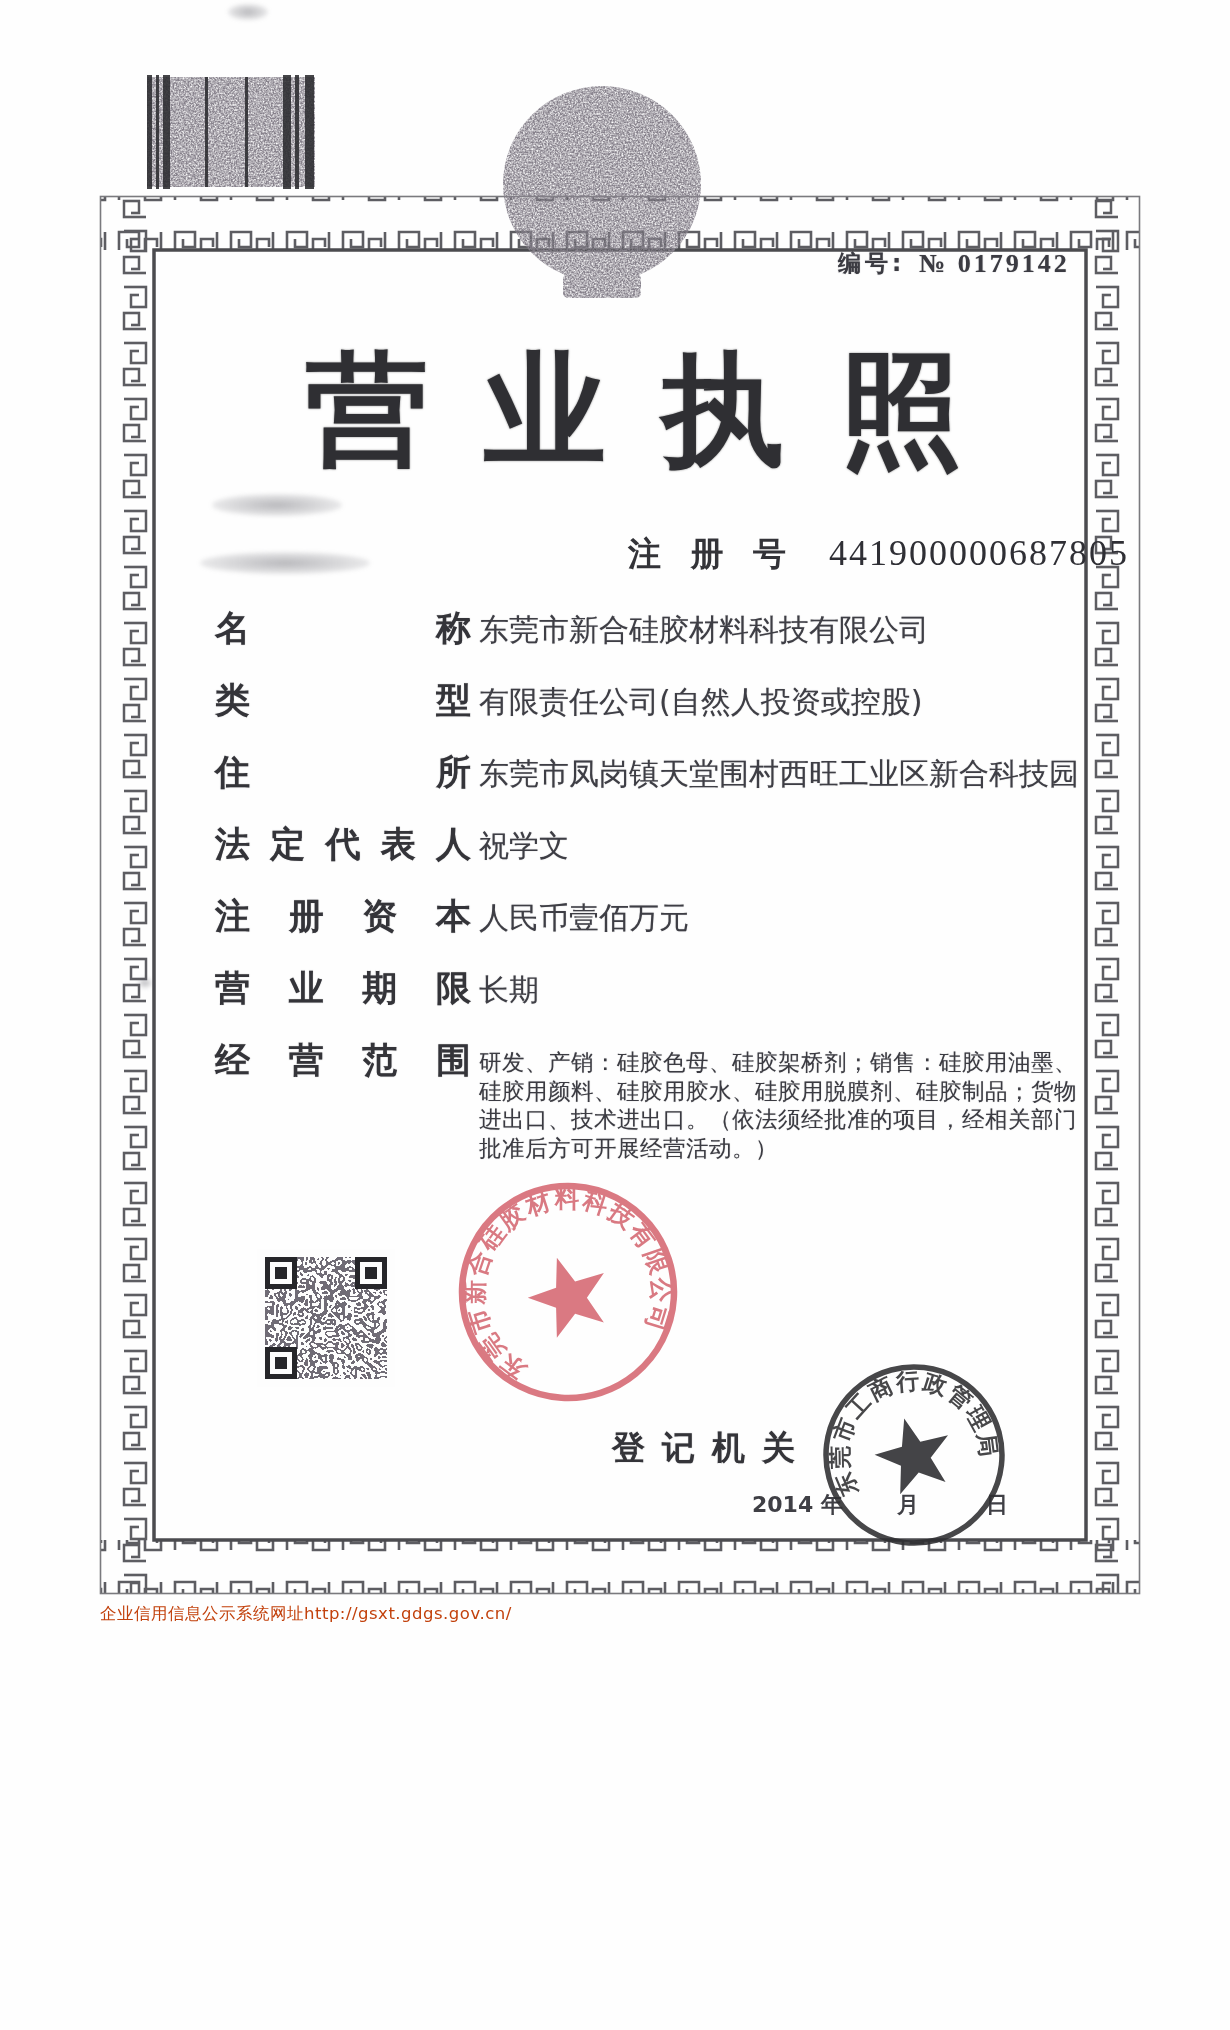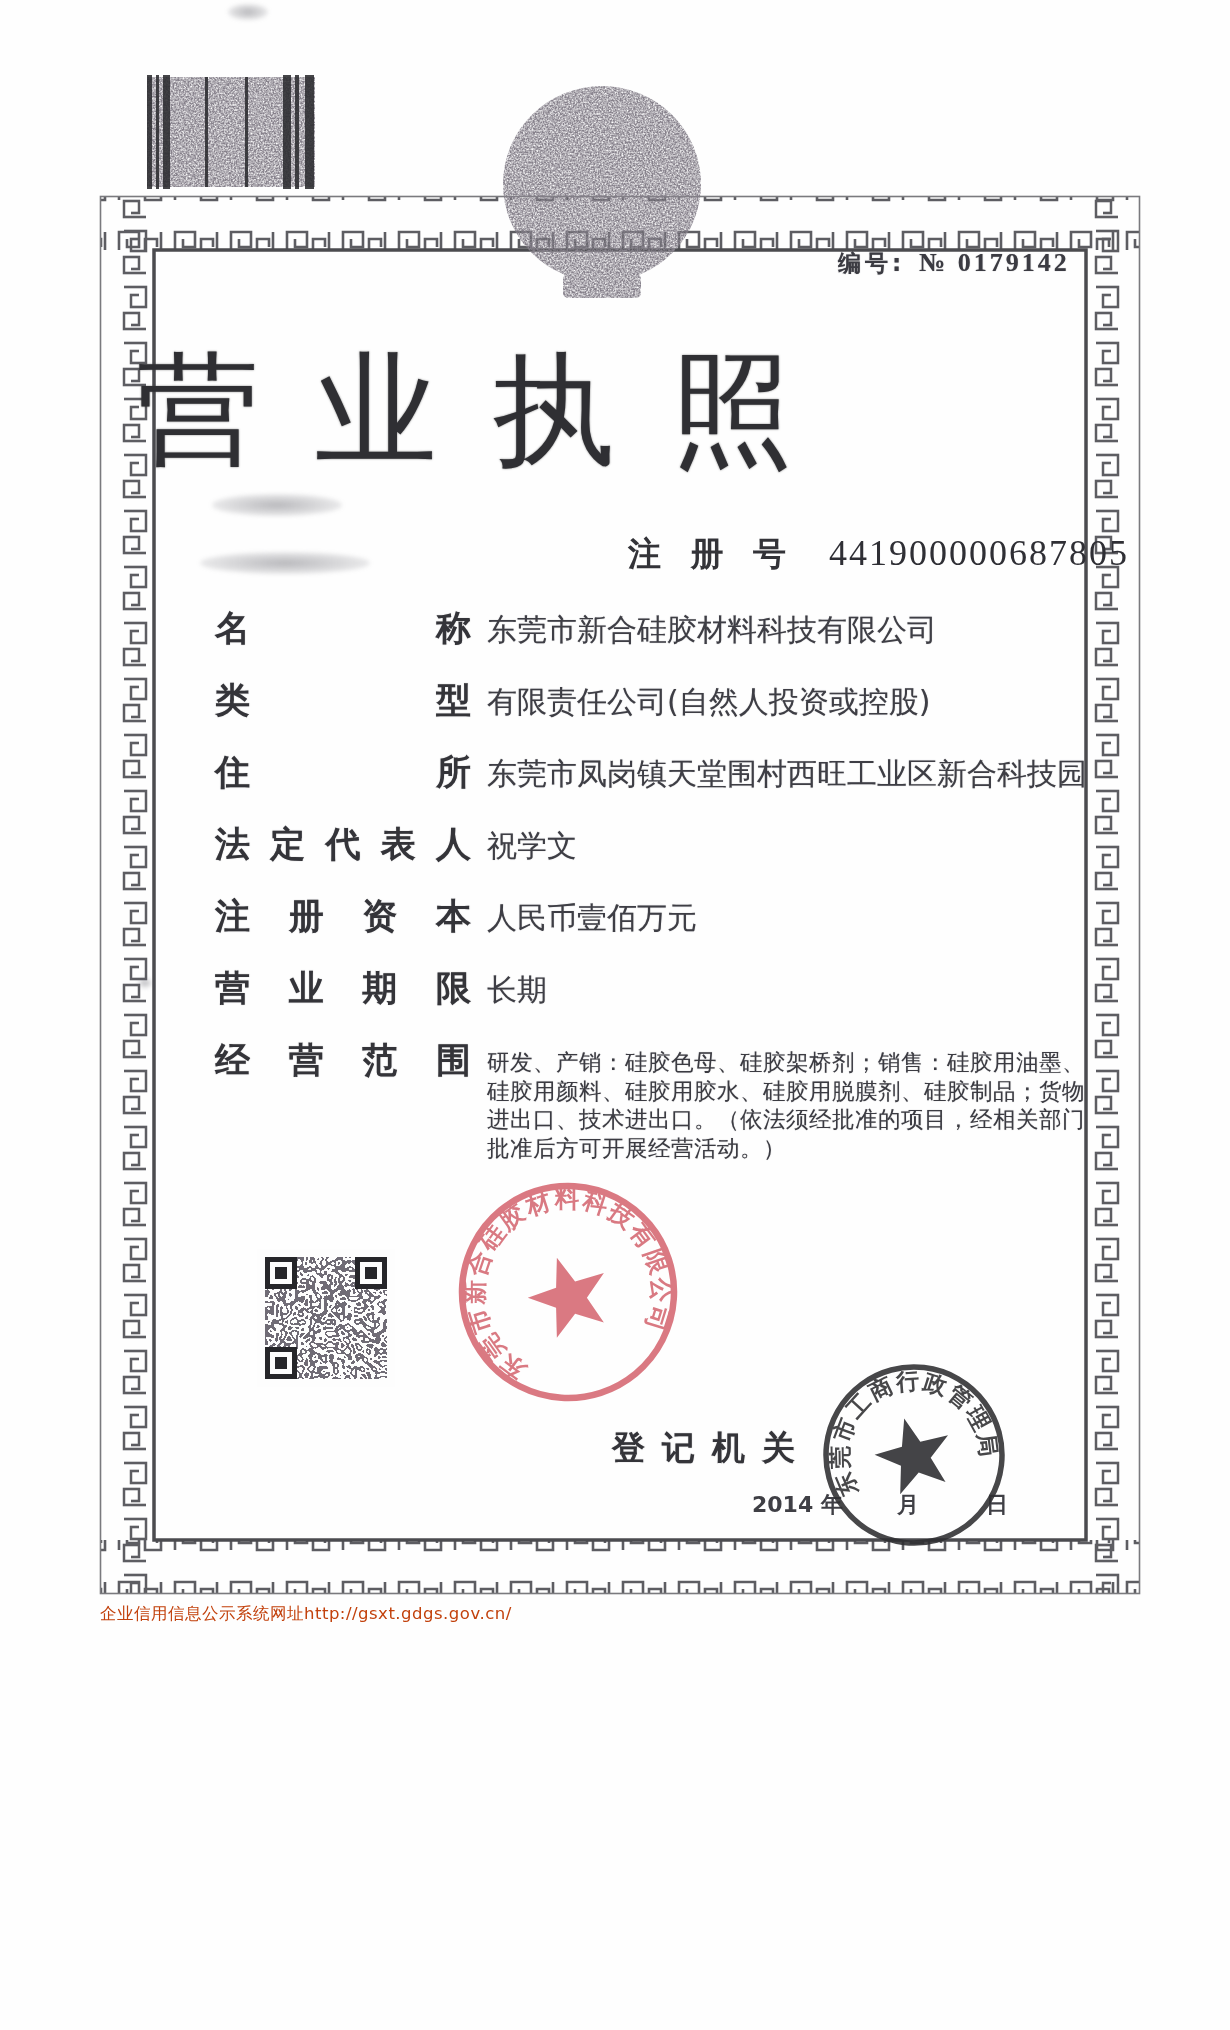--- a/index.html
+++ b/index.html
@@ -1,32 +1,32 @@
 <!DOCTYPE html>
 <html><head>
 <meta charset="utf-8">
 <style>
   html,body{margin:0;padding:0;background:#ffffff;}
   .page{position:relative;width:1230px;height:2030px;background:#fefefe;overflow:hidden;
         font-family:"DejaVu Sans","Liberation Sans",sans-serif;color:#3a3a40;}
   .abs{position:absolute;}
   
   .ink{color:#3b3b42;text-shadow:0 0 1px rgba(70,70,75,.55);}
-  .serial{left:838px;top:248px;display:flex;align-items:flex-start;gap:14px;}
+  .serial{left:838px;top:248px;display:flex;align-items:center;gap:14px;}
   .serial .lbl{font-size:23px;letter-spacing:4px;font-weight:600;}
   .serial .val{font-family:"Liberation Serif","DejaVu Serif",serif;font-size:26px;font-weight:700;letter-spacing:3px;}
-  .title{left:95px;top:330px;width:1050px;text-align:left;font-size:122px;font-weight:400;
+  .title{left:95px;top:330px;width:1050px;text-align:center;font-size:122px;font-weight:700;
          letter-spacing:56px;padding-left:42px;color:#2f2f33;text-shadow:0 0 2px rgba(60,60,60,.7);}
   .regno{left:628px;top:532px;display:flex;align-items:baseline;gap:34px;}
   .regno .lbl{font-size:33px;font-weight:600;letter-spacing:9px;color:#333338;}
   .regno .val{font-family:"Liberation Serif","DejaVu Serif",serif;font-size:36px;letter-spacing:2px;color:#2f2f35;font-weight:500;}
   .rows{left:215px;top:610px;width:880px;}
   .row{display:flex;align-items:flex-start;margin-bottom:34px;}
   .row .lbl{width:256px;min-width:256px;font-size:35px;font-weight:600;color:#343439;
-            text-align:justify;text-align-last:justify;margin-right:16px;line-height:36px;
+            text-align:justify;text-align-last:justify;margin-right:8px;line-height:36px;
             text-shadow:0 0 1px rgba(70,70,75,.5);}
   .row .val{font-size:30px;line-height:36px;padding-top:2px;color:#3e3e45;font-weight:500;
             text-shadow:0 0 1px rgba(80,80,85,.45);}
   .row .val.small{font-size:22.5px;line-height:28.5px;width:630px;letter-spacing:.5px;padding-top:6px;color:#3b3b42;}
   .registry-label{left:612px;top:1426px;font-size:33px;font-weight:600;letter-spacing:17px;color:#343439;}
   .date-part{font-size:22px;font-weight:600;color:#3f3f45;top:1490px;}
   .footer-left{left:100px;top:1603px;font-size:16.5px;color:#c2410c;letter-spacing:.5px;}
   .footer-right{right:152px;top:1599px;font-size:20.5px;font-weight:600;color:#35353a;letter-spacing:1px;}
   .smudge{border-radius:50%;filter:blur(2px);background:radial-gradient(rgba(100,100,108,.45),rgba(100,100,108,0));}
 </style>

